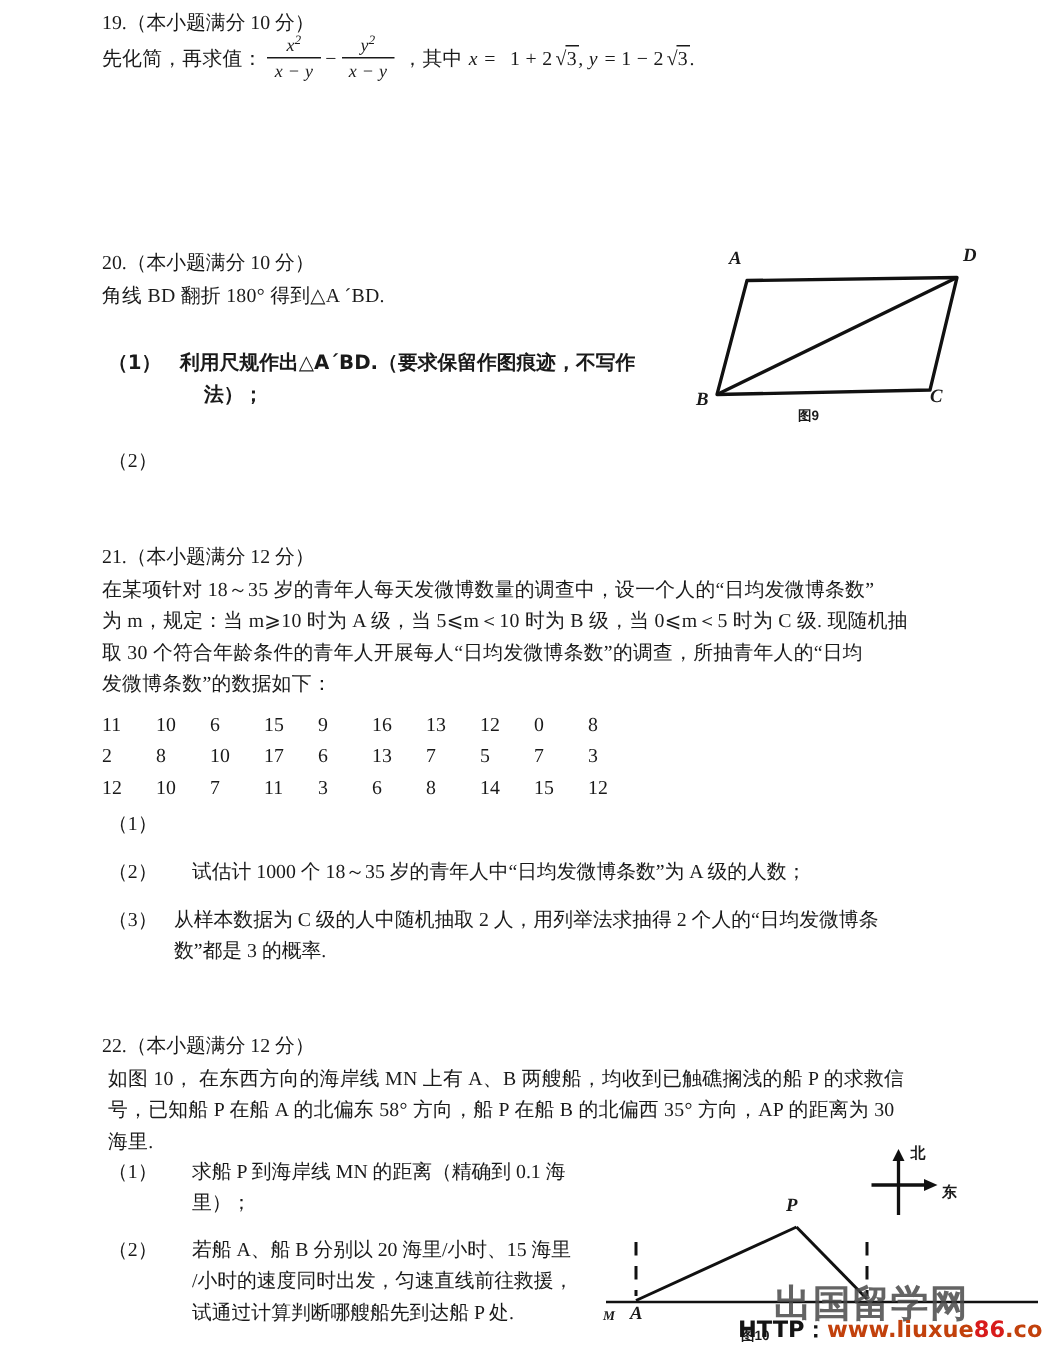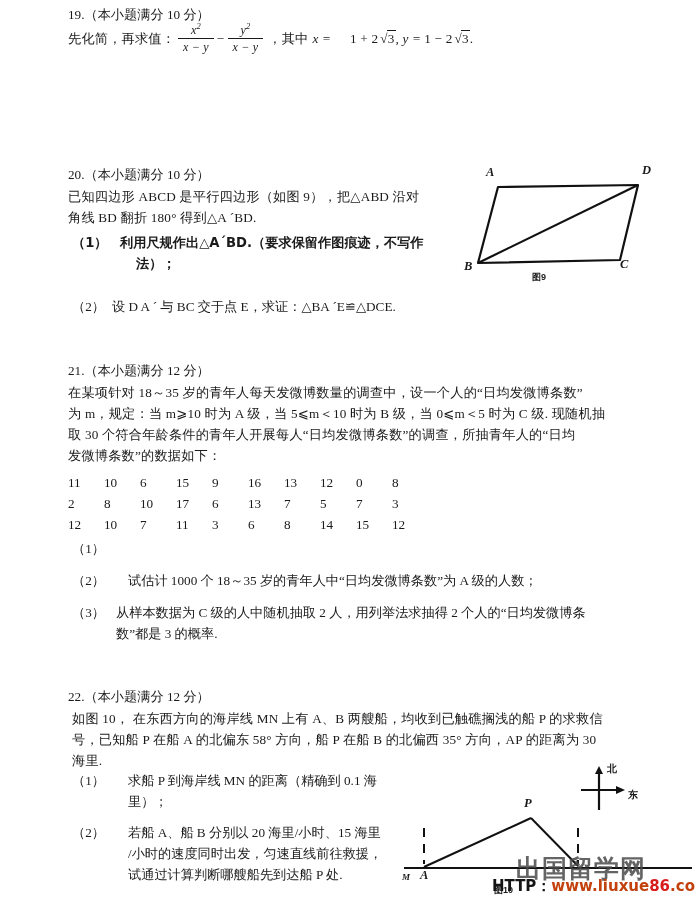--- a/index.html
+++ b/index.html
@@ -122,51 +122,47 @@
         <span class="num"><span class="mi">x</span><sup class="ex">2</sup></span>
         <span class="den">x − y</span>
       </span>
       <span>−</span>
       <span class="frac">
         <span class="num"><span class="mi">y</span><sup class="ex">2</sup></span>
         <span class="den">x − y</span>
       </span>
       <span style="margin-left:2px;">，其中</span>
       <span class="mi" style="margin-left:4px;">x =</span>
-      <span style="margin-left:19px;">1 + 2</span>
+      <span style="margin-left:9px;">1 + 2</span>
       <span class="sqrt"><span class="rad">√</span><span class="rv">3</span></span>
       <span class="mi">, y =</span>
       <span style="margin-left:3px;">1 − 2</span>
       <span class="sqrt"><span class="rad">√</span><span class="rv">3</span></span>
       <span>.</span>
     </div>
   </div>
 
   <div class="blk" style="left:68px; top:164px;">
     <div class="hd">20.（本小题满分 10 分）</div>
   </div>
 
   <div class="blk" style="left:68px; top:186px;">
-    <div class="ln">已知四边形 ABCD 是平行四边形（如图 9），把△ABD 沿对</div>
     <div class="ln">角线 BD 翻折 180°  得到△A ´BD.</div>
   </div>
 
   <div class="subq" style="left:72px; top:232px;">
     <div class="lbl heavy">（1）</div>
     <div class="body heavy" style="margin-left:14px;">
       <div>利用尺规作出△A´BD.（要求保留作图痕迹，不写作</div>
       <div style="margin-left:16px;">法）；</div>
     </div>
   </div>
 
   <div class="subq" style="left:72px; top:296px;">
     <div class="lbl">（2）</div>
-    <div class="body" style="margin-left:6px;">
-      <div>设 D A ´ 与 BC 交于点 E，求证：△BA ´E≌△DCE.</div>
-    </div>
   </div>
 
   <div class="fig" style="left:470px; top:175px; width:200px; height:100px;">
     <svg width="200" height="100" viewBox="0 0 200 100">
 
       <polygon points="28,12 168,10 150,85 8,88" fill="none" stroke="#111111" stroke-width="2.2" stroke-linejoin="round"></polygon>
       <line x1="8" y1="88" x2="168" y2="10" stroke="#111111" stroke-width="2.2"></line>
     </svg>
     <span class="vlabel" style="left:16px; top:-10px;">A</span>
     <span class="vlabel" style="left:172px; top:-12px;">D</span>

